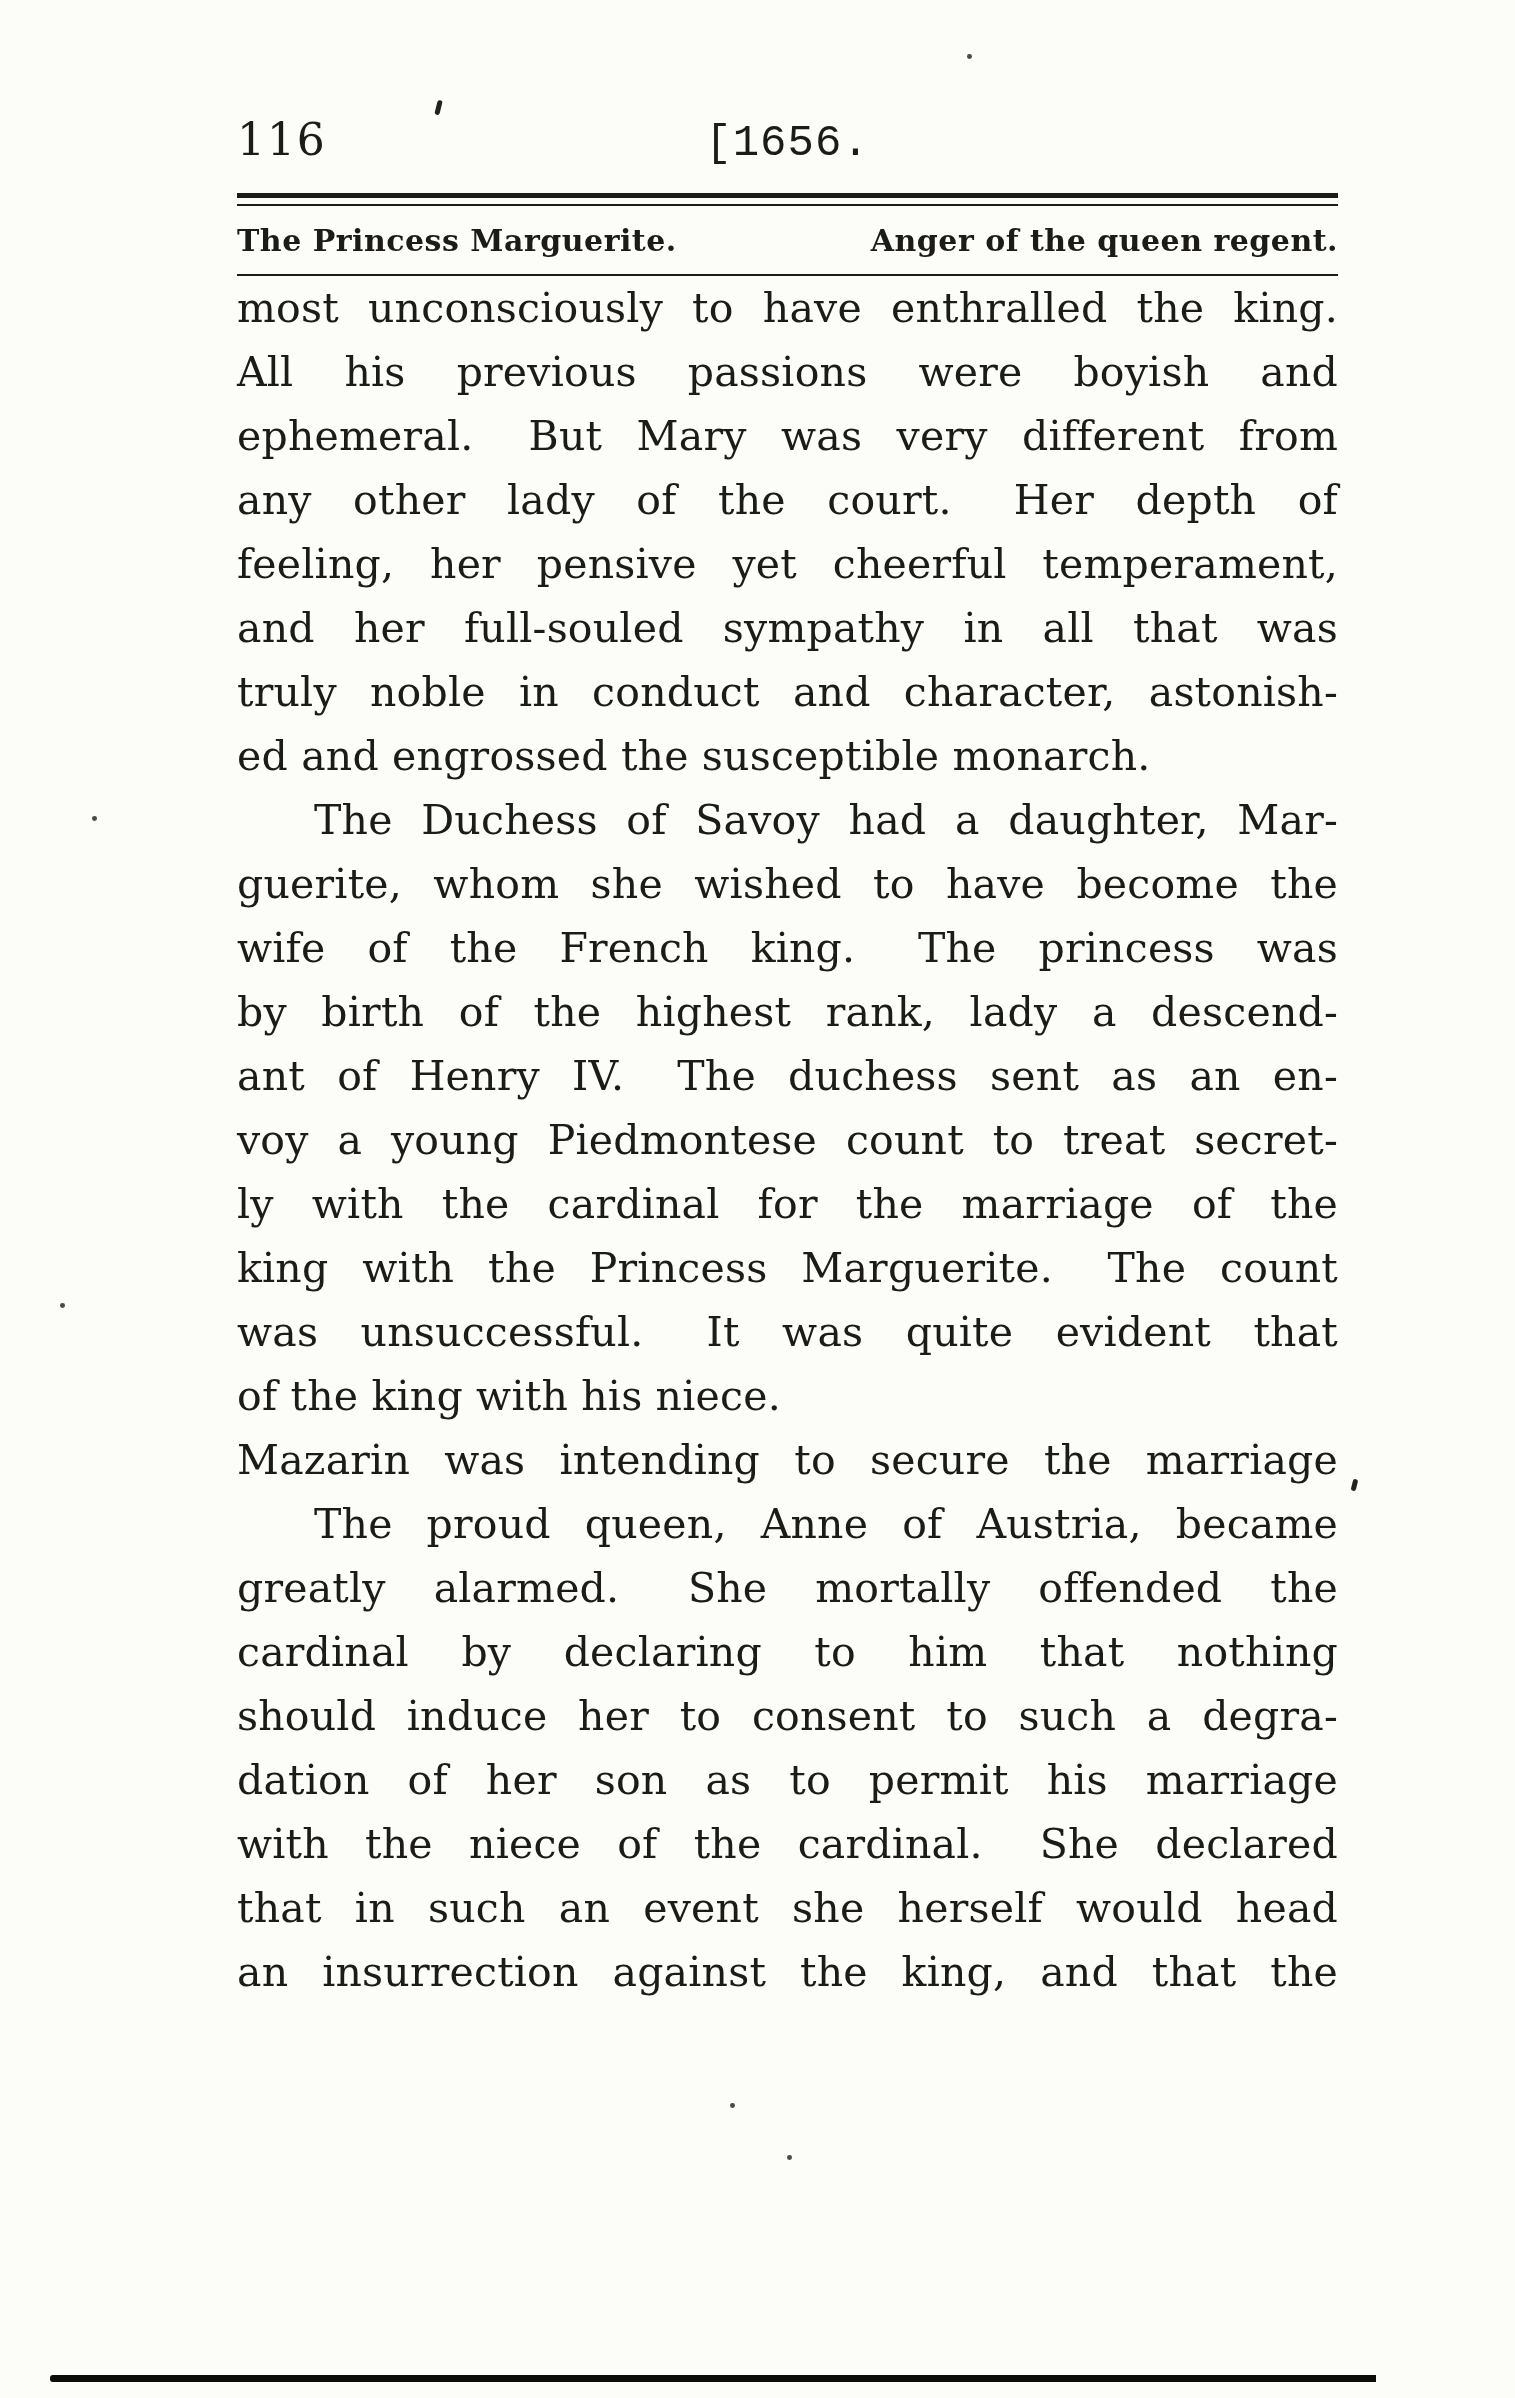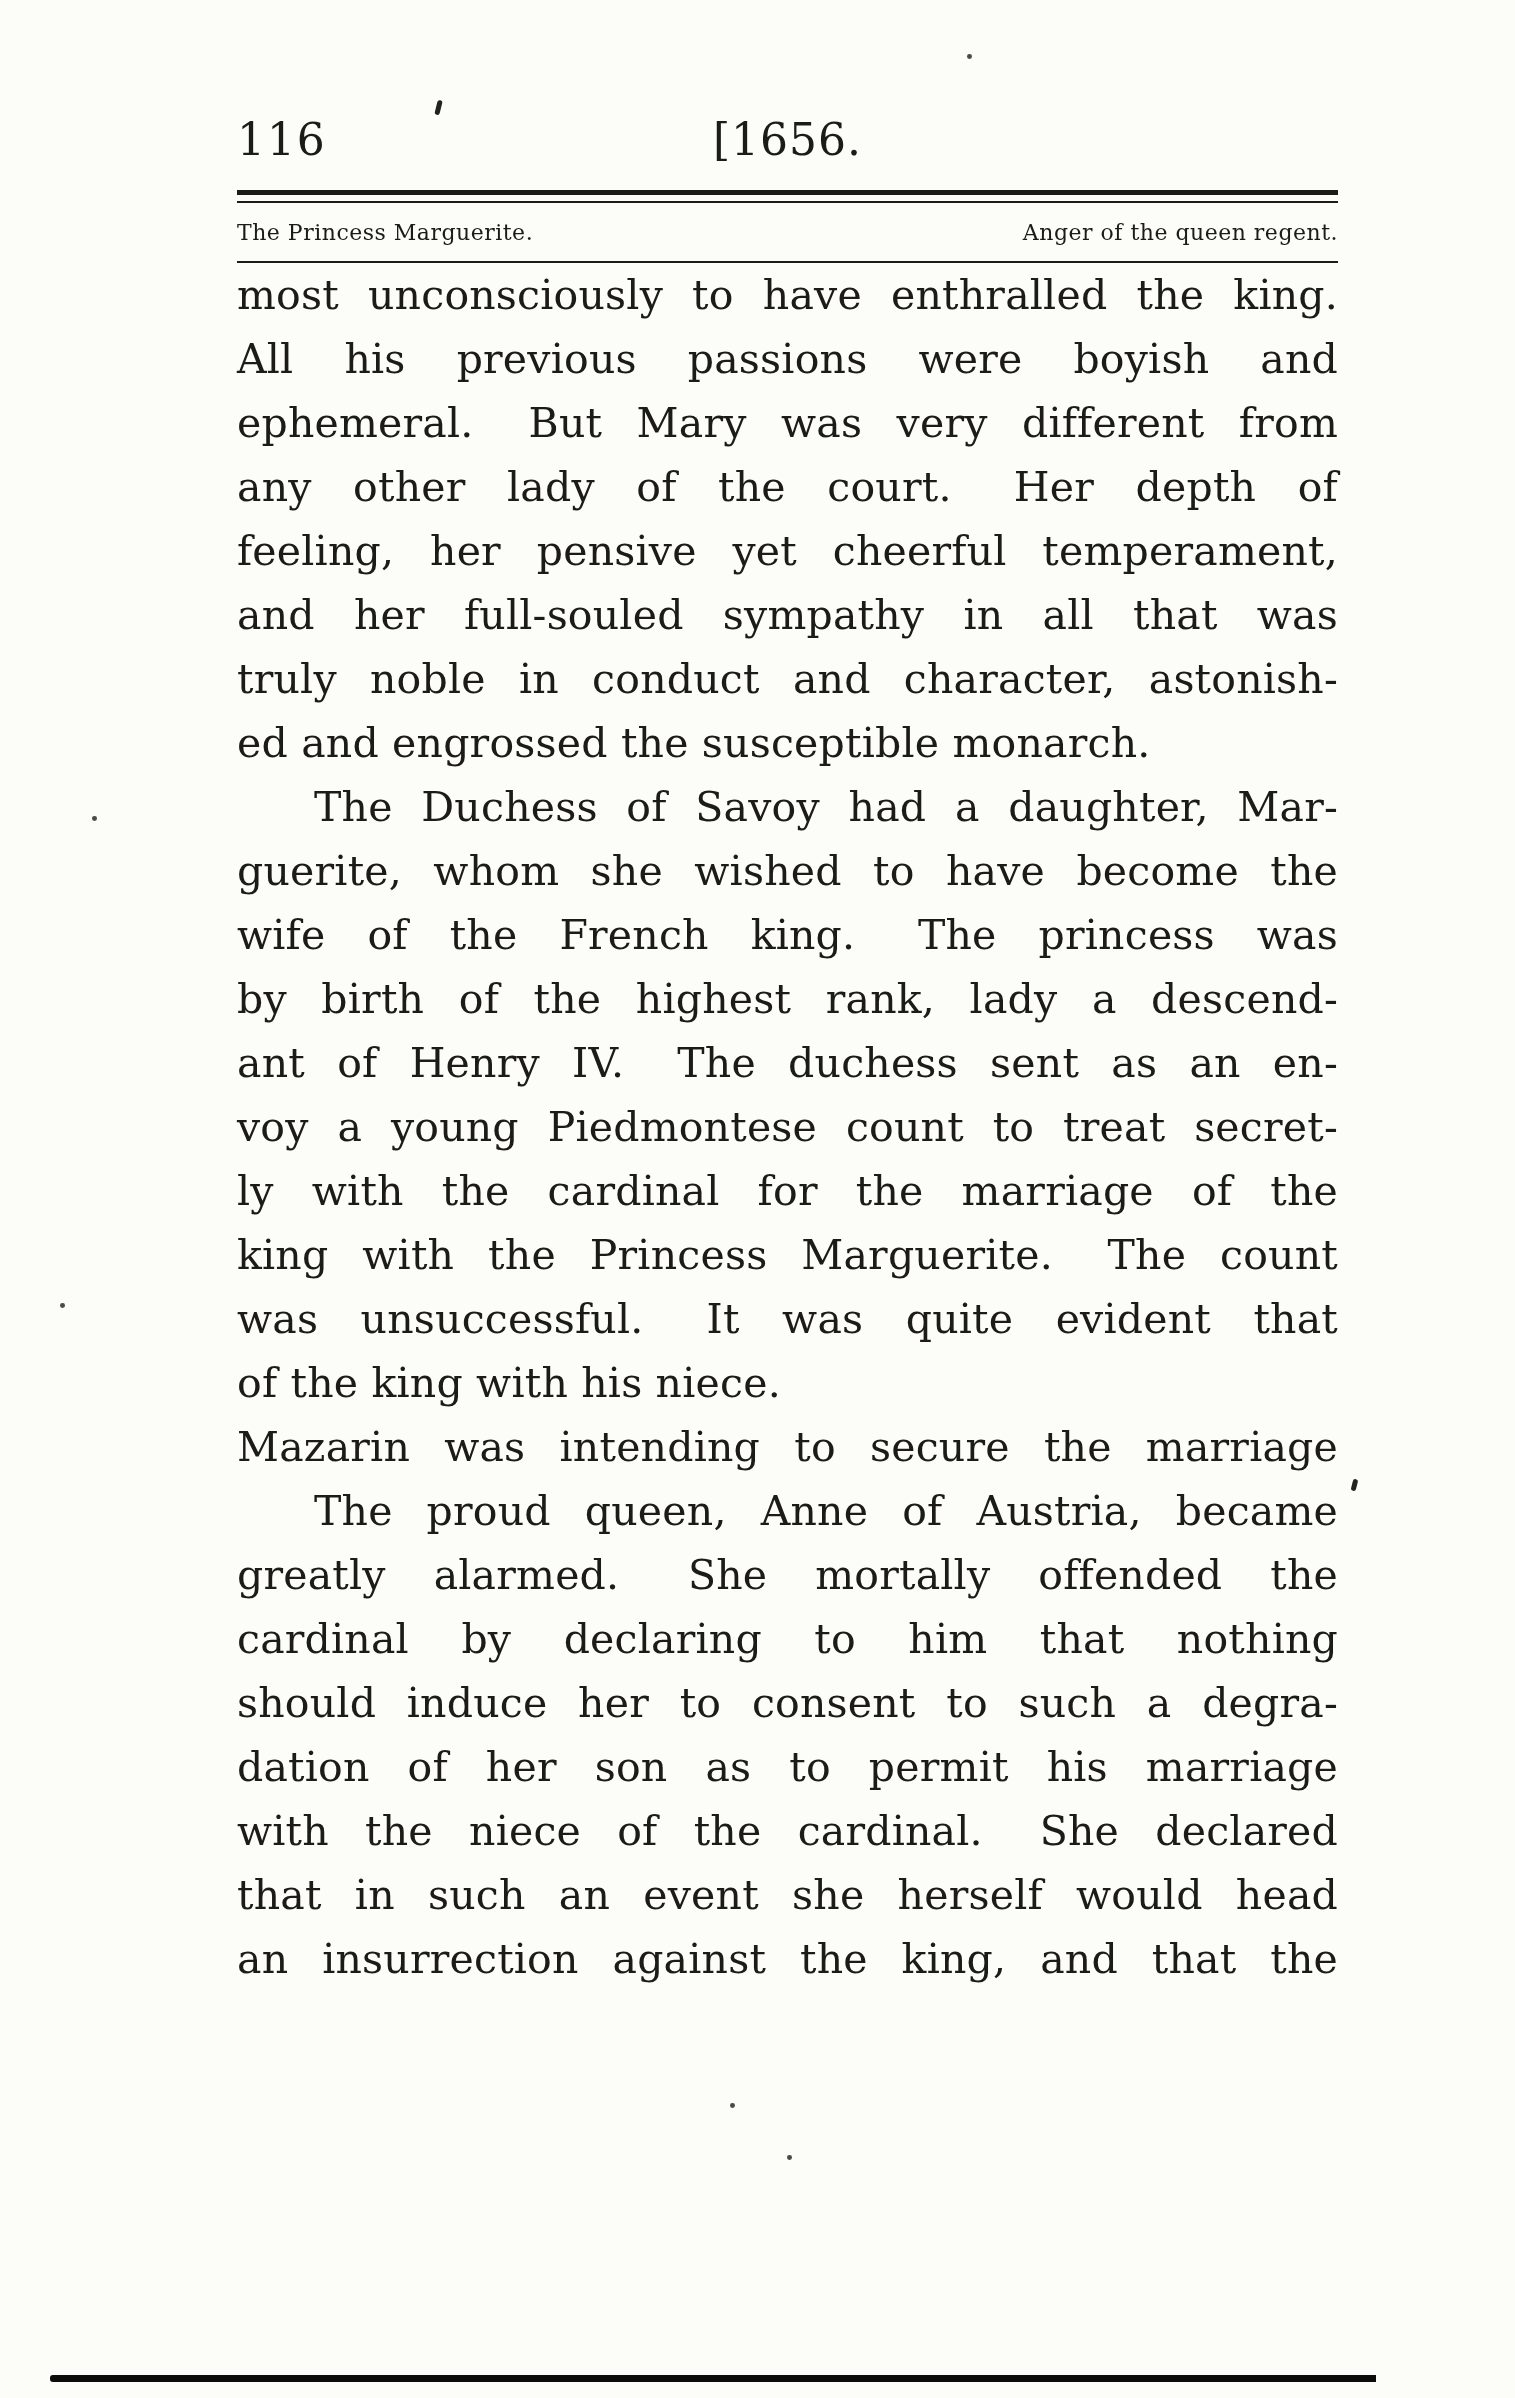--- a/index.html
+++ b/index.html
@@ -28,39 +28,39 @@
     align-items: baseline;
     font-size: 44px;
   }
   .page-number { justify-self: start; letter-spacing: 1.9px; }
   .book-title {
     justify-self: center;
     font-variant-caps: small-caps;
     letter-spacing: 0.18em;
     word-spacing: 0.45em;
   }
-  .header-date { justify-self: end; letter-spacing: 1px; }
+  .header-date { justify-self: end; letter-spacing: 1px; font-family: Liberation Mono, monospace; }
   
   .double-rule {
     margin-top: 25px;
     height: 5.8px;
     border-top: 5.8px solid currentColor;
     border-bottom: 2.9px solid currentColor;
   }
   .single-rule {
     margin-top: 15.4px;
     border-top: 2.9px solid currentColor;
   }
   
   .running-heads {
     display: flex;
     justify-content: space-between;
     margin-top: 17.4px;
-    font-size: 22px;
-    font-weight: normal;
+    font-size: 30px;
+    font-weight: bold;
     letter-spacing: 0.5px;
   }
   
   .body-text {
     font-size: 41px;
     line-height: 64px;
     letter-spacing: 0.2px;
   }
   .para { margin: 0; }
   .line {

